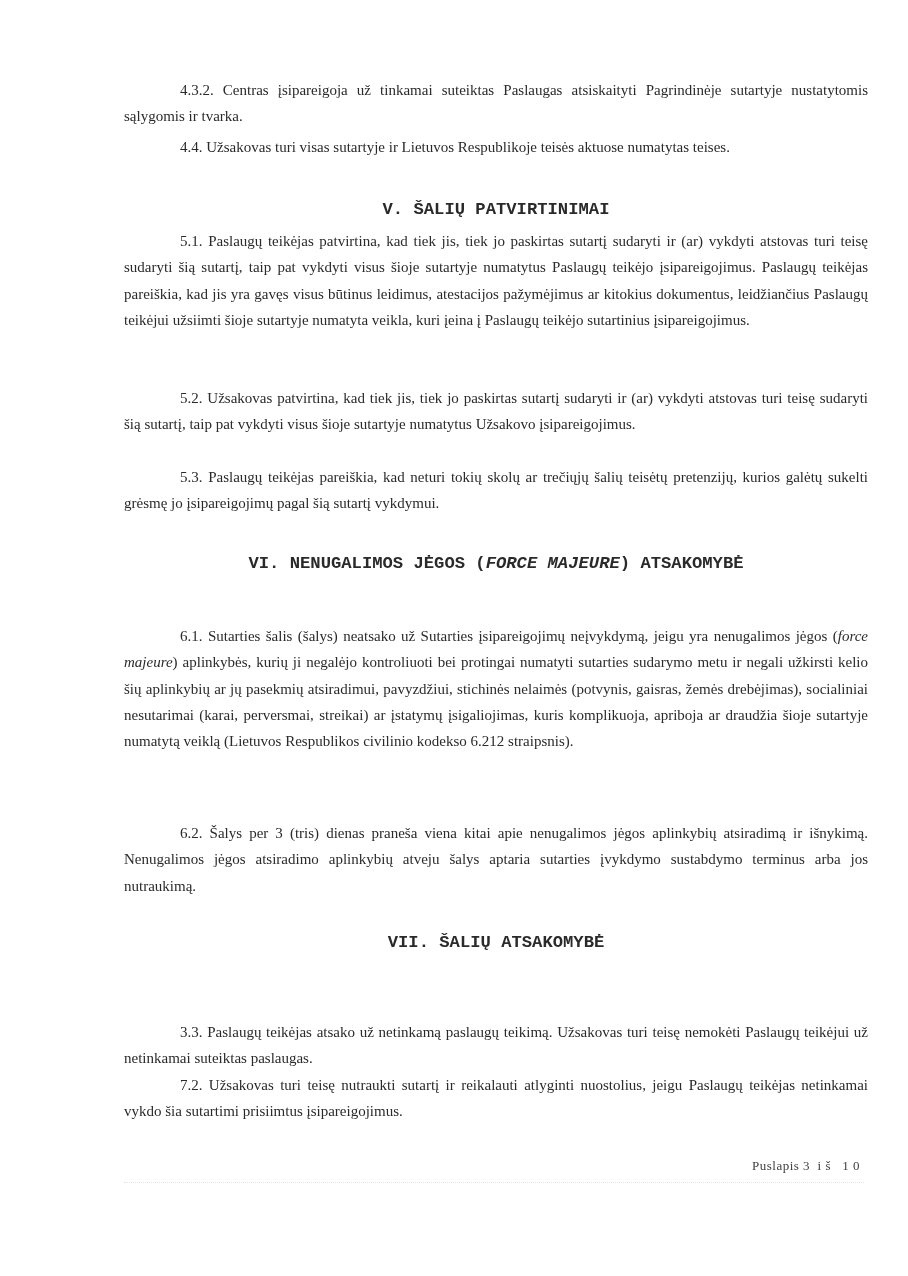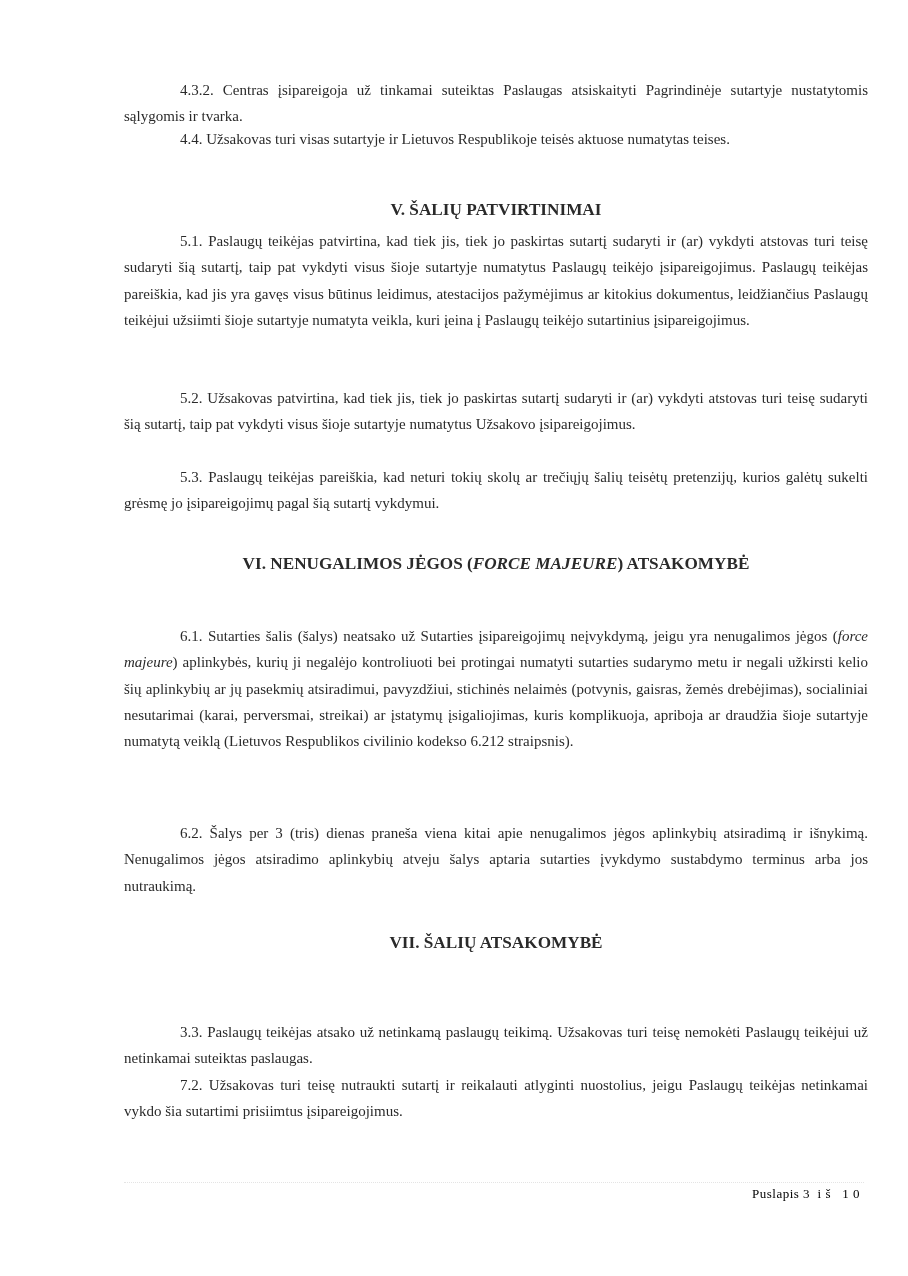--- a/index.html
+++ b/index.html
@@ -1,30 +1,30 @@
 <!DOCTYPE html>
 <html><head>
 <meta charset="utf-8">
 <style>
   html, body { margin:0; padding:0; background:#ffffff; }
   body { width:908px; height:1276px; position:relative; overflow:hidden;
          font-family:"Liberation Serif", serif; color:#2a2a2a; }
   .p { position:absolute; left:124px; width:744px; font-size:15px; line-height:26.3px;
        text-align:justify; text-align-last:left; }
   .p .ind { display:inline-block; width:56px; }
-  .h { position:absolute; left:124px; width:744px; text-align:center; font-weight:bold; font-size:17.2px; }
+  .h { position:absolute; left:124px; width:744px; text-align:center; font-weight:bold; font-size:17.2px;font-family:Liberation Mono, monospace; }
   .footer-line { position:absolute; left:124px; width:740px; top:1182px; border-top:1px dotted #e4e4e4; }
-  .footer { position:absolute; top:1186px; left:752px; font-size:13px; letter-spacing:0.5px; color:#000000; }
+  .footer { position:absolute; top:1158px; left:752px; font-size:13px; letter-spacing:0.5px; color:#404040; }
   i { font-style:italic;margin-top:42px; }
 </style>
 </head>
 <body>
 
 <div class="p" style="top:77px;"><span class="ind"></span><span>4.3.2. Centras įsipareigoja už tinkamai suteiktas Paslaugas atsiskaityti Pagrindinėje sutartyje nustatytomis sąlygomis ir tvarka.</span></div>
-<div class="p" style="top:126px;"><span class="ind"></span><span>4.4. Užsakovas turi visas sutartyje ir Lietuvos Respublikoje teisės aktuose numatytas teises.</span></div>
+<div class="p" style="top:134px;"><span class="ind"></span><span>4.4. Užsakovas turi visas sutartyje ir Lietuvos Respublikoje teisės aktuose numatytas teises.</span></div>
 
 <div class="h" style="top:200px;">V. ŠALIŲ PATVIRTINIMAI</div>
 
 <div class="p" style="top:228px;"><span class="ind"></span><span>5.1. Paslaugų teikėjas patvirtina, kad tiek jis, tiek jo paskirtas sutartį sudaryti ir (ar) vykdyti atstovas turi teisę sudaryti šią sutartį, taip pat vykdyti visus šioje sutartyje numatytus Paslaugų teikėjo įsipareigojimus. Paslaugų teikėjas pareiškia, kad jis yra gavęs visus būtinus leidimus, atestacijos pažymėjimus ar kitokius dokumentus, leidžiančius Paslaugų teikėjui užsiimti šioje sutartyje numatyta veikla, kuri įeina į Paslaugų teikėjo sutartinius įsipareigojimus.</span></div>
 <div class="p" style="top:385px;"><span class="ind"></span><span>5.2. Užsakovas patvirtina, kad tiek jis, tiek jo paskirtas sutartį sudaryti ir (ar) vykdyti atstovas turi teisę sudaryti šią sutartį, taip pat vykdyti visus šioje sutartyje numatytus Užsakovo įsipareigojimus.</span></div>
 <div class="p" style="top:464px;"><span class="ind"></span><span>5.3. Paslaugų teikėjas pareiškia, kad neturi tokių skolų ar trečiųjų šalių teisėtų pretenzijų, kurios galėtų sukelti grėsmę jo įsipareigojimų pagal šią sutartį vykdymui.</span></div>
 
 <div class="h" style="top:554px;"><span>VI. NENUGALIMOS JĖGOS (</span><i>FORCE MAJEURE</i><span>) ATSAKOMYBĖ</span></div>
 
 <div class="p" style="top:623px;"><span class="ind"></span><span>6.1. Sutarties šalis (šalys) neatsako už Sutarties įsipareigojimų neįvykdymą, jeigu yra nenugalimos jėgos (</span><i>force majeure</i><span>) aplinkybės, kurių ji negalėjo kontroliuoti bei protingai numatyti sutarties sudarymo metu ir negali užkirsti kelio šių aplinkybių  ar jų pasekmių atsiradimui, pavyzdžiui, stichinės nelaimės (potvynis, gaisras, žemės drebėjimas), socialiniai nesutarimai (karai, perversmai, streikai) ar įstatymų įsigaliojimas, kuris komplikuoja, apriboja ar draudžia šioje sutartyje numatytą veiklą (Lietuvos Respublikos civilinio kodekso 6.212 straipsnis).</span></div>

